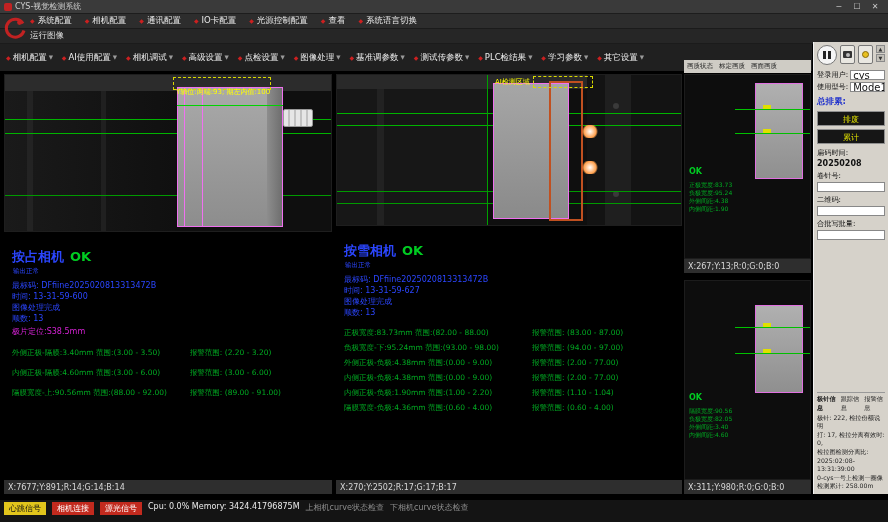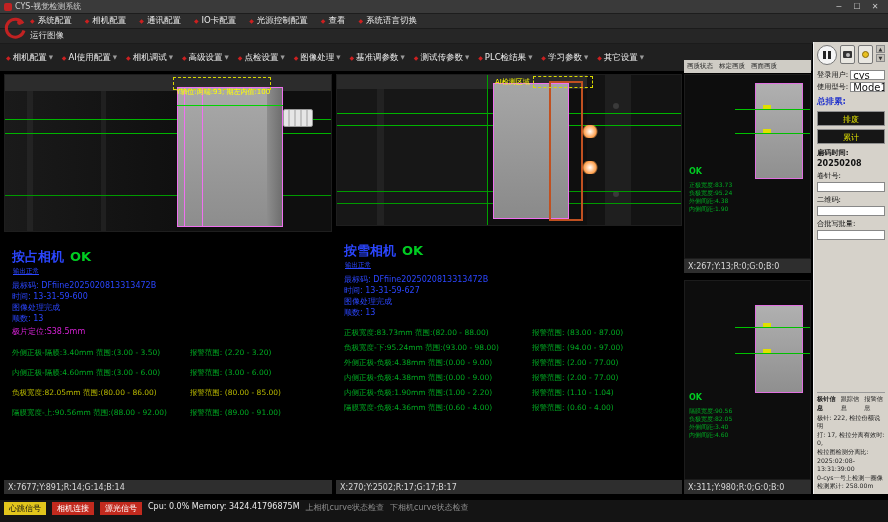--- a/index.html
+++ b/index.html
@@ -53,21 +53,21 @@
   #cam2 { left:336px; top:74px; width:346px; height:420px; }
   .cam-image { position:relative; overflow:hidden; background:#0f0f0f; border:1px solid #1e1e1e; }
   #cam1 .cam-image { height:158px; }
   #cam2 .cam-image { height:152px; }
   .cam-result { flex:1; padding:16px 8px 0 8px; background:#000; }
   .coord-bar { height:14px; background:#2e2e2e; color:#d8d8d8; font-size:8px;
     display:flex; align-items:center; padding-left:4px; }
 
   .r-title { font-size:13px; font-weight:bold; color:#2b46ff; display:flex; gap:6px; align-items:baseline; }
   .r-title .ok { color:#00cc22; font-size:13px; }
-  .r-sub { font-size:6.5px; color:#2b46ff; margin:1px 0 4px 1px;text-decoration:underline; }
+  .r-sub { font-size:6.5px; color:#2b46ff; margin:1px 0 4px 1px; }
   .r-line { font-size:8px; color:#2b46ff; line-height:11px; white-space:nowrap; }
   .r-tag { font-size:8px; color:#d522d5; line-height:12px; margin-top:2px; }
   .m-rows { margin-top:10px; }
   .m-row { display:flex; font-size:7.5px; color:#00aa22; line-height:10px; white-space:nowrap; }
   .m-row .m-name { width:57%; overflow:hidden; }
   .m-row .m-alarm { width:43%; overflow:hidden; }
   #cam1 .m-row { margin-bottom:10px; }
   #cam2 .m-row { margin-bottom:5px;justify-content:space-between; }
   .m-row.warn { color:#b9b900; }
 
@@ -284,24 +284,20 @@
       <div class="r-tag">极片定位:S38.5mm</div>
       <div class="m-rows">
         <div class="m-row">
           <span class="m-name">外侧正极-隔膜:3.40mm 范围:(3.00 - 3.50)</span>
           <span class="m-alarm">报警范围: (2.20 - 3.20)</span>
         </div>
         <div class="m-row">
           <span class="m-name">内侧正极-隔膜:4.60mm 范围:(3.00 - 6.00)</span>
           <span class="m-alarm">报警范围: (3.00 - 6.00)</span>
         </div>
-        <div class="m-row warn">
-          <span class="m-name">负极宽度:82.05mm 范围:(80.00 - 86.00)</span>
-          <span class="m-alarm">报警范围: (80.00 - 85.00)</span>
-        </div>
         <div class="m-row">
           <span class="m-name">隔膜宽度-上:90.56mm 范围:(88.00 - 92.00)</span>
           <span class="m-alarm">报警范围: (89.00 - 91.00)</span>
         </div>
       </div>
     </div>
     <div class="coord-bar">X:7677;Y:891;R:14;G:14;B:14</div>
   </div>
 
   <div class="cam-panel" id="cam2">
@@ -437,21 +433,21 @@
     </div>
     <div class="rp-row">
       <span class="rp-label">使用型号:</span>
       <span class="rp-value-box">Mode11</span>
     </div>
 
     <div class="rp-total">总排累:</div>
     <div class="rp-yellow">排废</div>
     <div class="rp-yellow">累计</div>
 
-    <div class="rp-label" style="margin-top:4px;font-weight:bold;">扁码时间:</div>
+    <div class="rp-label" style="margin-top:4px;">扁码时间:</div>
     <div class="rp-date">20250208</div>
 
     <div class="rp-label">卷针号:</div>
     <div class="rp-value-box" style="margin:1px 0 3px;"></div>
 
     <div class="rp-label">二维码:</div>
     <div class="rp-value-box" style="margin:1px 0 3px;"></div>
 
     <div class="rp-label">合批写批量:</div>
     <div class="rp-value-box" style="margin:1px 0 3px;"></div>

